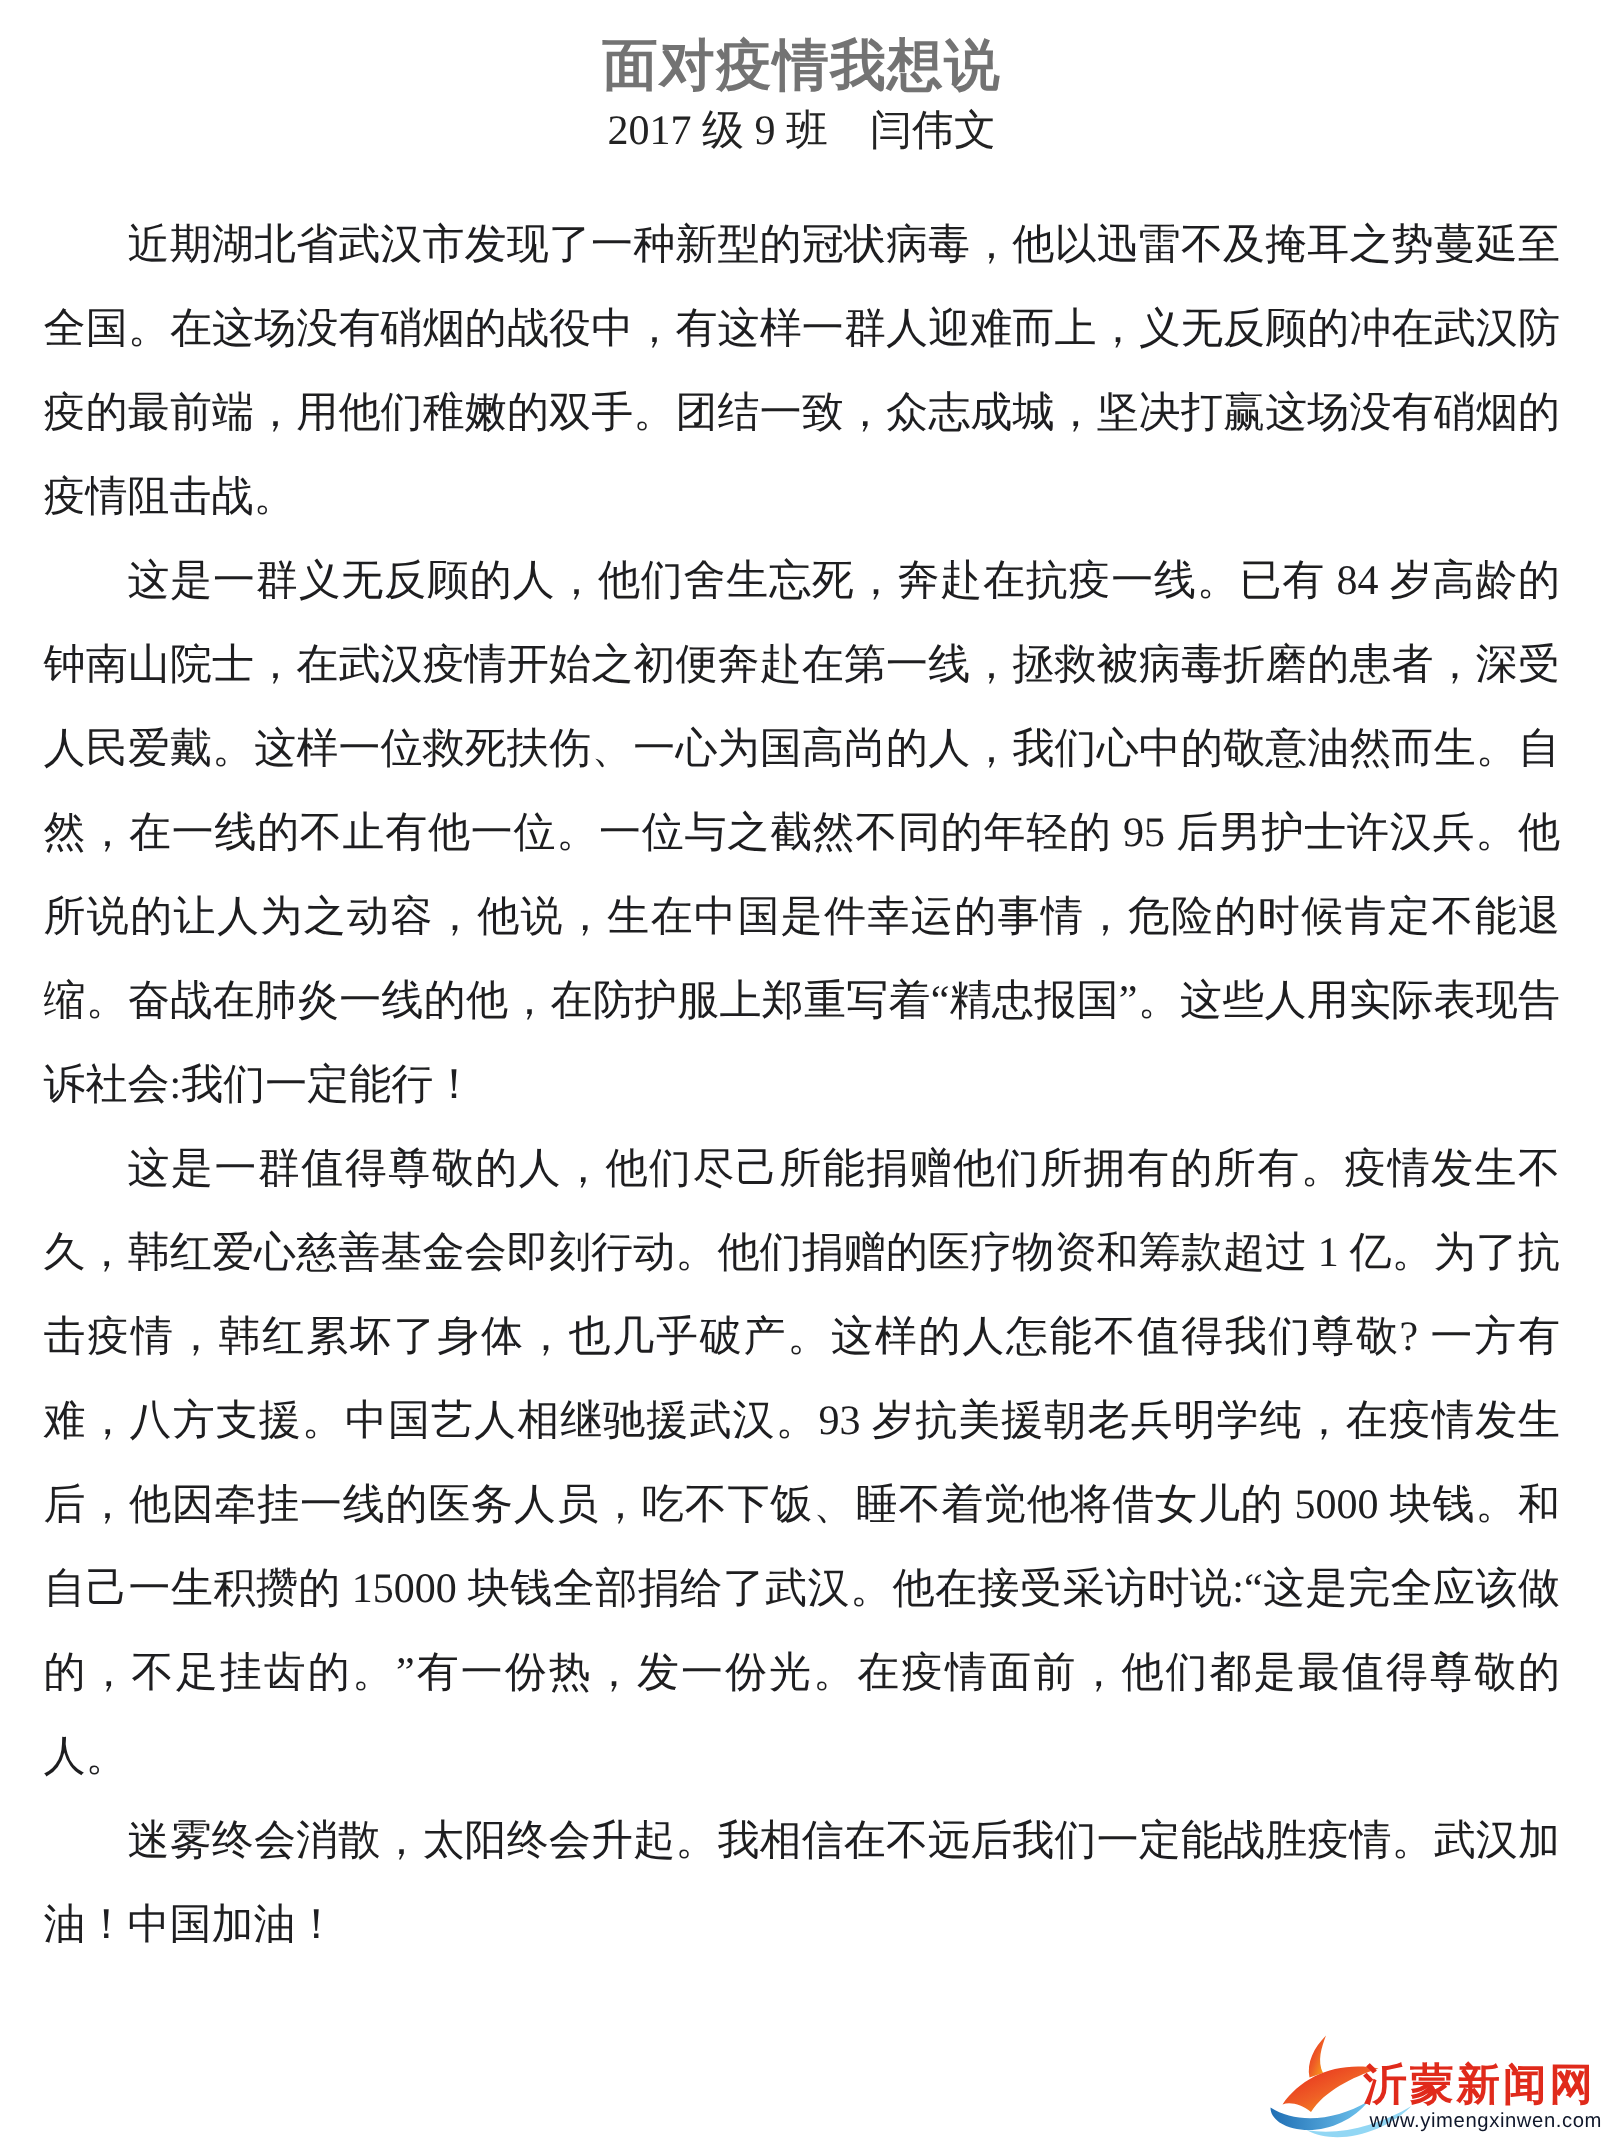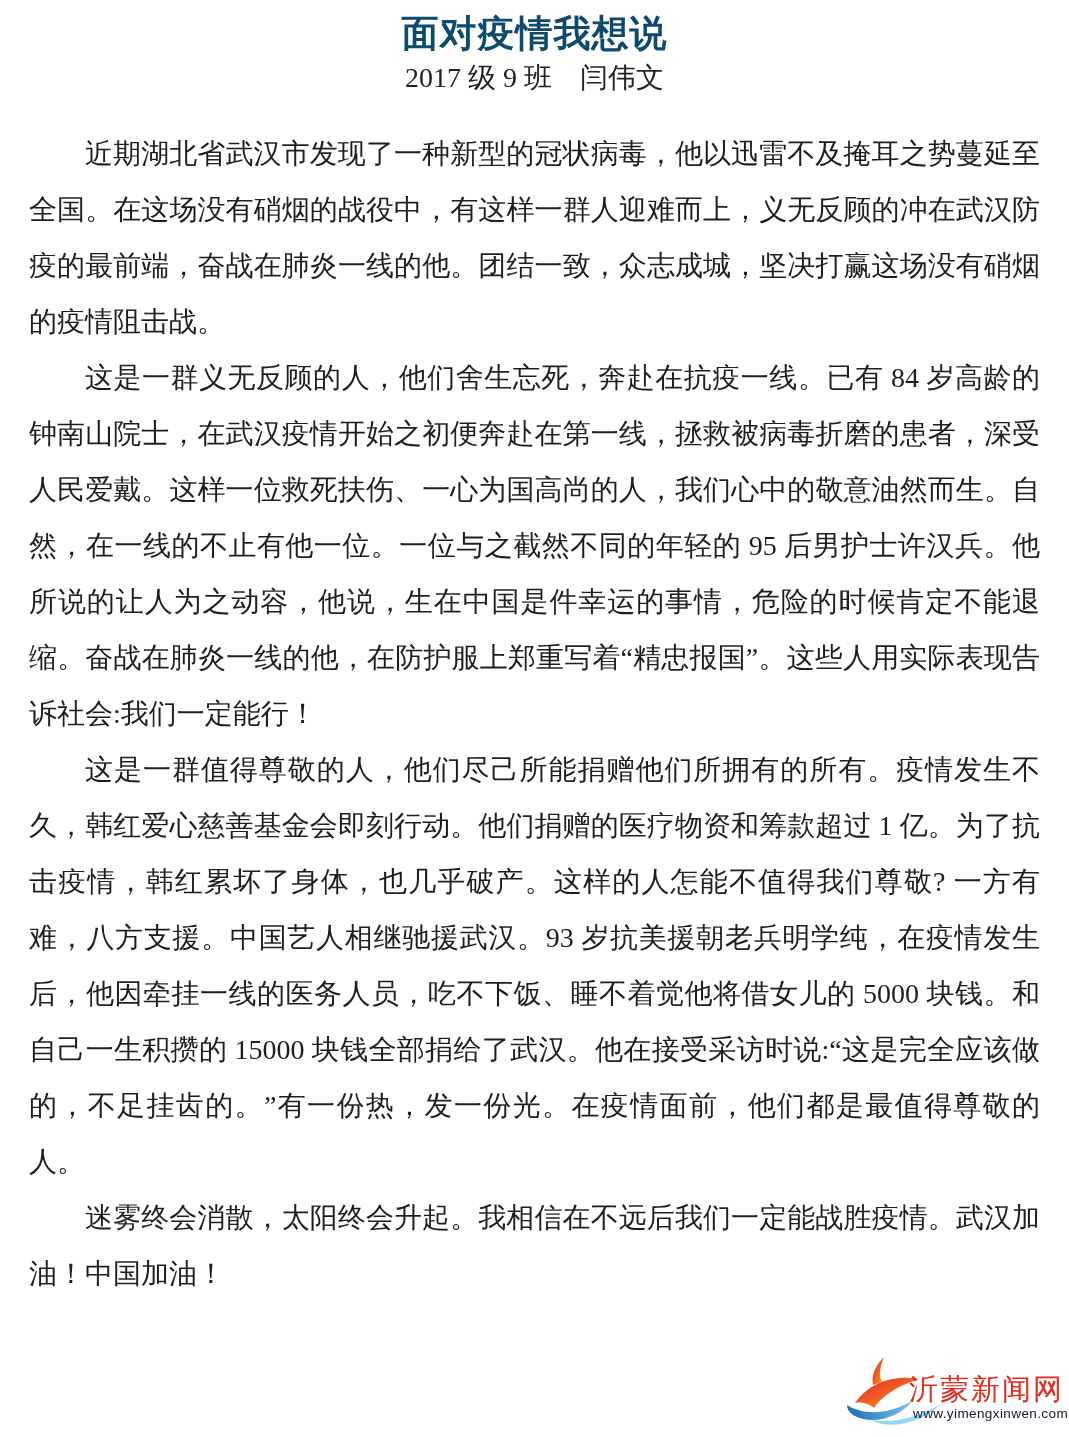--- a/index.html
+++ b/index.html
@@ -9,26 +9,26 @@
     background: #ffffff;
     position: relative;
     overflow: hidden;
     font-family: "Liberation Serif", "DejaVu Serif", serif;
     color: #1d1d1f;
   }
   .page { width: 100%; height: 100%; position: relative; }
 
   .title {
     margin: 0;
-    padding-top: 10px;
+    padding-top: 20px;
     text-align: center;
     font-size: 37px;
     line-height: 48px;
     font-weight: 700;
-    color: #0c4a6e;
+    color: #737373;
     font-family: "Liberation Sans", "DejaVu Sans", sans-serif;
     letter-spacing: 1px;
   }
   .byline {
     text-align: center;
     font-size: 28px;
     line-height: 30px;
     margin-top: 5px;
     color: #232323;
   }
@@ -49,21 +49,21 @@
     top: 1354px;
     width: 222px;
     height: 80px;
   }
   .watermark svg { position: absolute; left: 0; top: 0; }
   .wm-name {
     position: absolute;
     left: 66px;
     top: 16px;
     font-size: 29px;
-    font-weight: 400;
+    font-weight: 700;
     color: #e02a1b;
     letter-spacing: 2px;
     white-space: nowrap;
     font-family: "Liberation Serif", "DejaVu Serif", serif;
   }
   .wm-url {
     position: absolute;
     left: 70px;
     top: 52px;
     font-size: 13.5px;
@@ -76,21 +76,21 @@
 </head>
 <body>
 
 <div class="page">
 
   <h1 class="title">面对疫情我想说</h1>
 
   <div class="byline">2017 级 9 班　闫伟文</div>
 
   <div class="essay">
-    <p>近期湖北省武汉市发现了一种新型的冠状病毒，他以迅雷不及掩耳之势蔓延至全国。在这场没有硝烟的战役中，有这样一群人迎难而上，义无反顾的冲在武汉防疫的最前端，奋战在肺炎一线的他。团结一致，众志成城，坚决打赢这场没有硝烟的疫情阻击战。</p>
+    <p>近期湖北省武汉市发现了一种新型的冠状病毒，他以迅雷不及掩耳之势蔓延至全国。在这场没有硝烟的战役中，有这样一群人迎难而上，义无反顾的冲在武汉防疫的最前端，用他们稚嫩的双手。团结一致，众志成城，坚决打赢这场没有硝烟的疫情阻击战。</p>
     <p>这是一群义无反顾的人，他们舍生忘死，奔赴在抗疫一线。已有 84 岁高龄的钟南山院士，在武汉疫情开始之初便奔赴在第一线，拯救被病毒折磨的患者，深受人民爱戴。这样一位救死扶伤、一心为国高尚的人，我们心中的敬意油然而生。自然，在一线的不止有他一位。一位与之截然不同的年轻的 95 后男护士许汉兵。他所说的让人为之动容，他说，生在中国是件幸运的事情，危险的时候肯定不能退缩。奋战在肺炎一线的他，在防护服上郑重写着“精忠报国”。这些人用实际表现告诉社会:我们一定能行！</p>
     <p>这是一群值得尊敬的人，他们尽己所能捐赠他们所拥有的所有。疫情发生不久，韩红爱心慈善基金会即刻行动。他们捐赠的医疗物资和筹款超过 1 亿。为了抗击疫情，韩红累坏了身体，也几乎破产。这样的人怎能不值得我们尊敬? 一方有难，八方支援。中国艺人相继驰援武汉。93 岁抗美援朝老兵明学纯，在疫情发生后，他因牵挂一线的医务人员，吃不下饭、睡不着觉他将借女儿的 5000 块钱。和自己一生积攒的 15000 块钱全部捐给了武汉。他在接受采访时说:“这是完全应该做的，不足挂齿的。”有一份热，发一份光。在疫情面前，他们都是最值得尊敬的人。</p>
     <p>迷雾终会消散，太阳终会升起。我相信在不远后我们一定能战胜疫情。武汉加油！中国加油！</p>
   </div>
 
   <div class="watermark">
     <svg width="110" height="80" viewBox="0 0 110 80" xmlns="http://www.w3.org/2000/svg">
       <defs>
         <linearGradient id="g-bird" x1="0" y1="0" x2="1" y2="1">
           <stop offset="0" stop-color="#e5241c"></stop>

